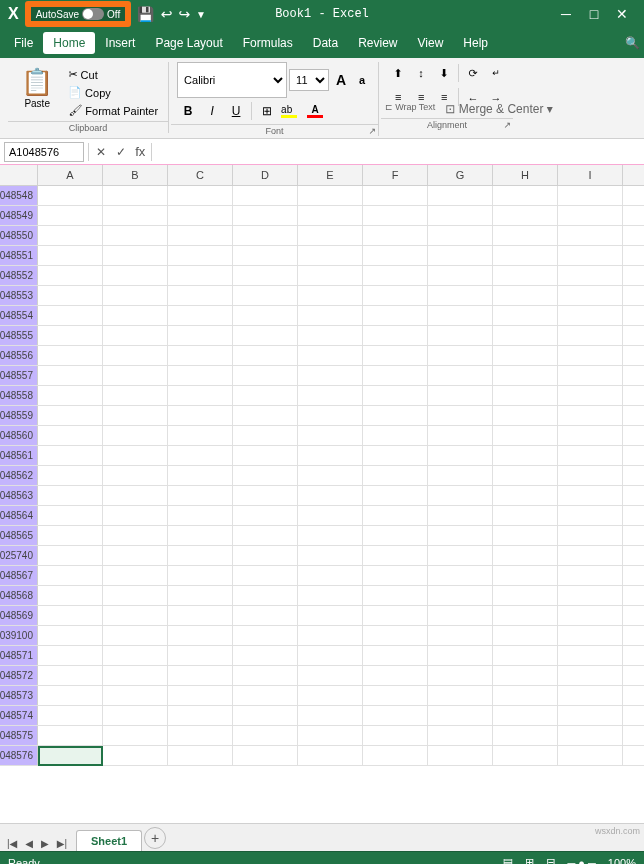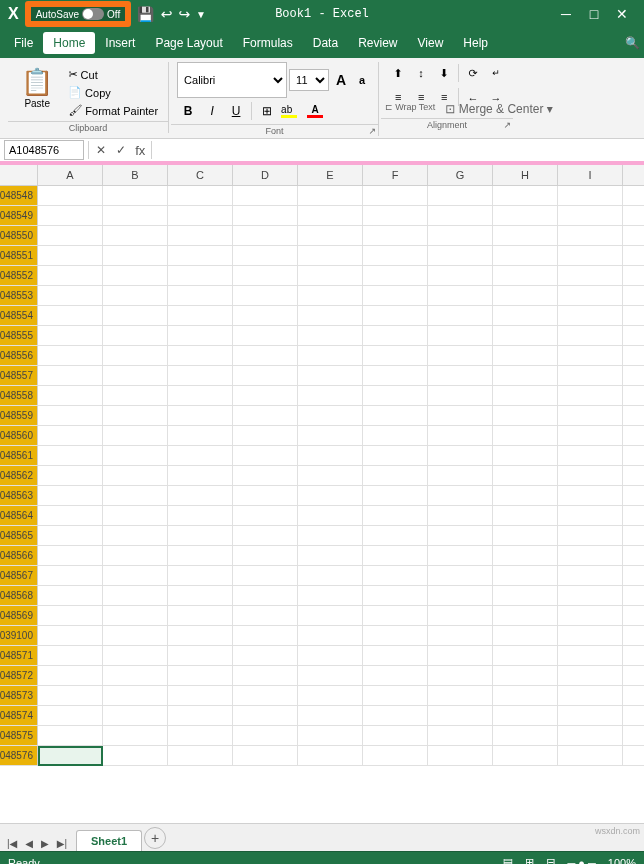--- a/index.html
+++ b/index.html
@@ -190,21 +190,21 @@
       display: flex;
       align-items: center;
       justify-content: center;
     }
 
     
     .formula-bar {
       display: flex;
       align-items: center;
       height: 26px;
-      border-bottom: 4px solid #f9a8d4;
+      border-bottom: 1px solid #f9a8d4;
       background: white;
       padding: 0 4px;
       gap: 4px;
     }
     .name-box {
       width: 80px;
       height: 20px;
       border: 1px solid #bbb;
       font-size: 11px;
       padding: 0 4px;
@@ -256,21 +256,21 @@
     .sheet-row {
       display: flex;
       border-bottom: 1px solid #e0e0e0;
       height: 20px;
       min-height: 20px;
     }
     .row-num {
       width: 38px;
       min-width: 38px;
       border-right: 1px solid #d0d0d0;
-      background: #eab308;
+      background: #c4b5fd;
       display: flex;
       align-items: center;
       justify-content: flex-end;
       padding-right: 4px;
       font-size: 10px;
       color: #444;
     }
     .cell {
       width: 65px;
       min-width: 65px;
@@ -711,21 +711,21 @@
         <div class="cell"></div>
         <div class="cell"></div>
         <div class="cell"></div>
         <div class="cell"></div>
         <div class="cell"></div>
         <div class="cell"></div>
         <div class="cell"></div>
         <div class="cell"></div>
       </div>
       <div class="sheet-row">
-        <div class="row-num">048566</div>
+        <div class="row-num">025740</div>
         <div class="cell col-a"></div>
         <div class="cell"></div>
         <div class="cell"></div>
         <div class="cell"></div>
         <div class="cell"></div>
         <div class="cell"></div>
         <div class="cell"></div>
         <div class="cell"></div>
         <div class="cell"></div>
       </div>

